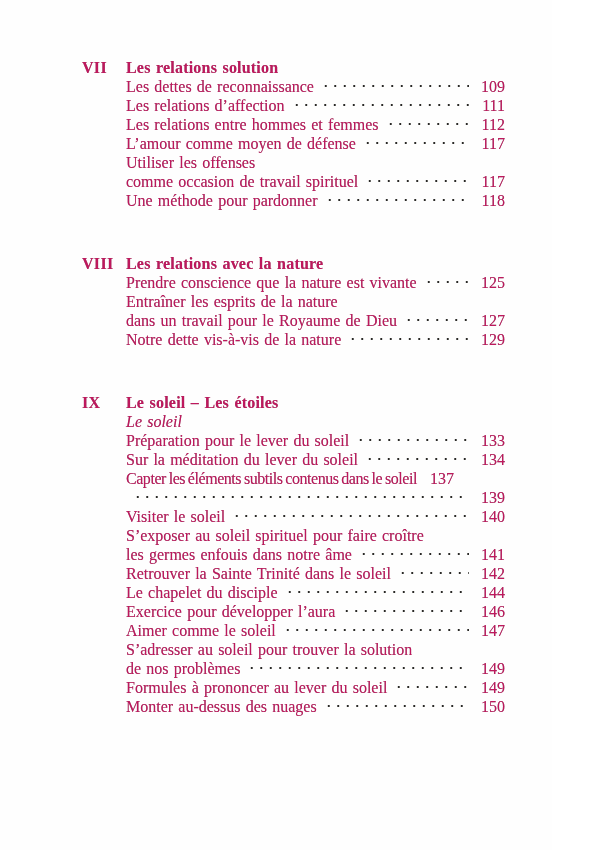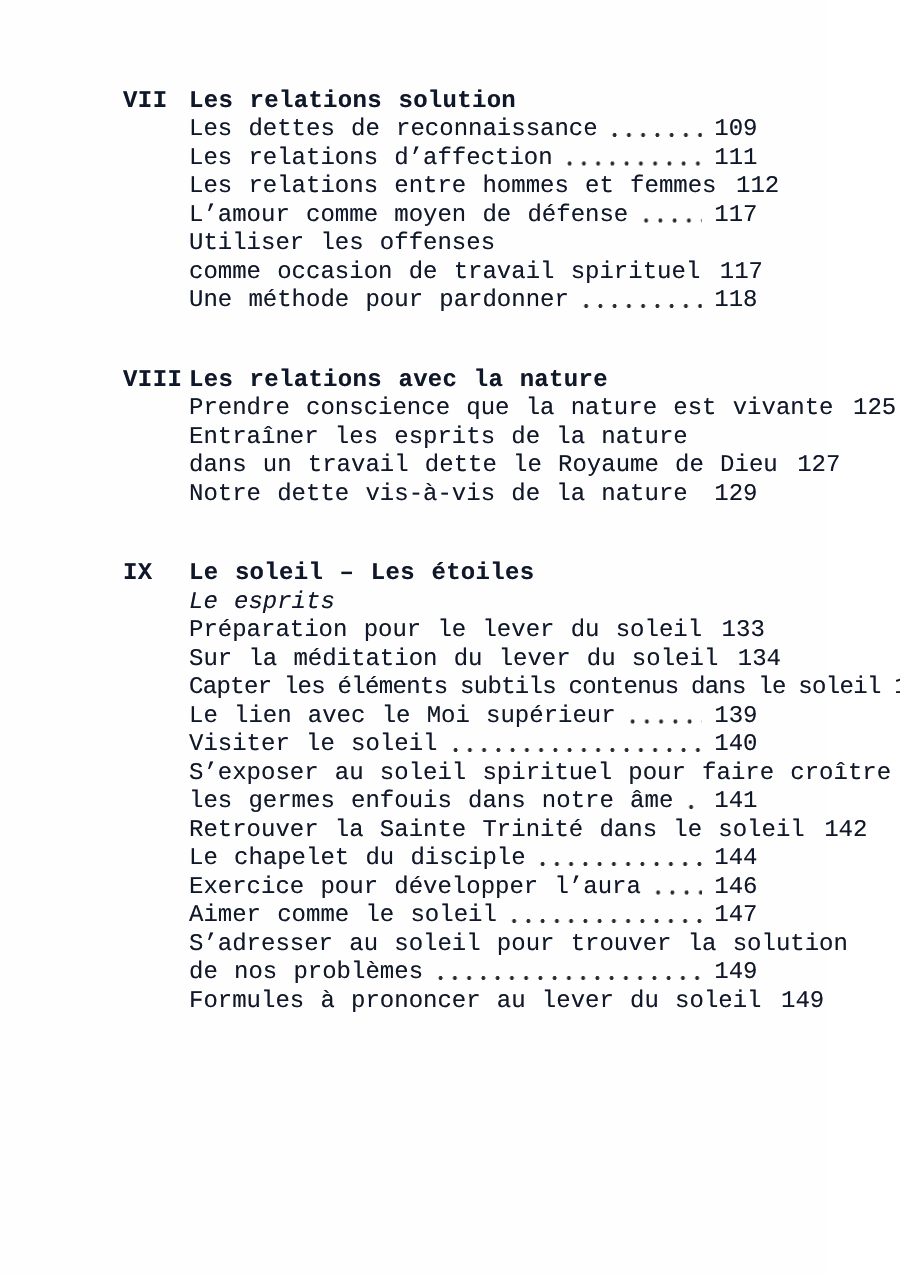--- a/index.html
+++ b/index.html
@@ -8,31 +8,31 @@
     width: 600px;
     height: 850px;
     background: #ffffff;
     overflow: hidden;
   }
   .sheet {
     position: relative;
     width: 552px;
     height: 850px;
     background: #fefefe;
-    font-family: Liberation Mono, monospace;
-    color: #0f172a;
+    font-family: Liberation Serif, serif;
+    color: #be185d;
   }
   .toc {
     position: absolute;
     left: 82px;
     top: 58px;
     width: 423px;
   }
   .toc-section + .toc-section {
-    margin-top: 34px;
+    margin-top: 44px;
   }
   .line {
     display: grid;
     grid-template-columns: 44px 1fr;
     font-size: 16px;
     line-height: 19px;
     word-spacing: 1.2px;
   }
   .numeral {
     font-weight: bold;
@@ -42,21 +42,21 @@
     font-weight: bold;
     letter-spacing: 0.2px;
     white-space: nowrap;
   }
   .sec-subtitle {
     font-style: italic;
     white-space: nowrap;
   }
   .entry-body {
     display: flex;
-    align-items: center;
+    align-items: flex-start;
     min-width: 0;
   }
   .etext {
     white-space: nowrap;
   }
   .leader {
     flex: 1 1 auto;
     min-width: 0;
     height: 12px;
     margin: 0 2px 0 5px;
@@ -165,42 +165,42 @@
         </div>
         <div class="line">
           <span></span>
           <span class="entry-body">
             <span class="etext">Entraîner les esprits de la nature</span>
           </span>
         </div>
         <div class="line">
           <span></span>
           <span class="entry-body">
-            <span class="etext">dans un travail dette le Royaume de Dieu</span>
+            <span class="etext">dans un travail pour le Royaume de Dieu</span>
             <span class="leader"></span>
             <span class="page-num">127</span>
           </span>
         </div>
         <div class="line">
           <span></span>
           <span class="entry-body">
             <span class="etext">Notre dette vis-à-vis de la nature</span>
             <span class="leader"></span>
             <span class="page-num">129</span>
           </span>
         </div>
       </section>
       <section class="toc-section">
         <div class="line">
           <span class="numeral">IX</span>
           <span class="sec-title">Le soleil – Les étoiles</span>
         </div>
         <div class="line">
           <span></span>
-          <span class="sec-subtitle">Le esprits</span>
+          <span class="sec-subtitle">Le soleil</span>
         </div>
         <div class="line">
           <span></span>
           <span class="entry-body">
             <span class="etext">Préparation pour le lever du soleil</span>
             <span class="leader"></span>
             <span class="page-num">133</span>
           </span>
         </div>
         <div class="line">
@@ -218,21 +218,20 @@
             <span class="leader no-dots"></span>
             <span class="page-num">137</span>
           </span>
         </div>
         <div class="line">
           <span></span>
         </div>
         <div class="line">
           <span></span>
           <span class="entry-body">
-            <span class="etext">Le lien avec le Moi supérieur</span>
             <span class="leader"></span>
             <span class="page-num">139</span>
           </span>
         </div>
         <div class="line">
           <span></span>
           <span class="entry-body">
             <span class="etext">Visiter le soleil</span>
             <span class="leader"></span>
             <span class="page-num">140</span>
@@ -301,16 +300,21 @@
         <div class="line">
           <span></span>
           <span class="entry-body">
             <span class="etext">Formules à prononcer au lever du soleil</span>
             <span class="leader"></span>
             <span class="page-num">149</span>
           </span>
         </div>
         <div class="line">
           <span></span>
+          <span class="entry-body">
+            <span class="etext">Monter au-dessus des nuages</span>
+            <span class="leader"></span>
+            <span class="page-num">150</span>
+          </span>
         </div>
       </section>
     </main>
 </div>
 
 </body></html>

